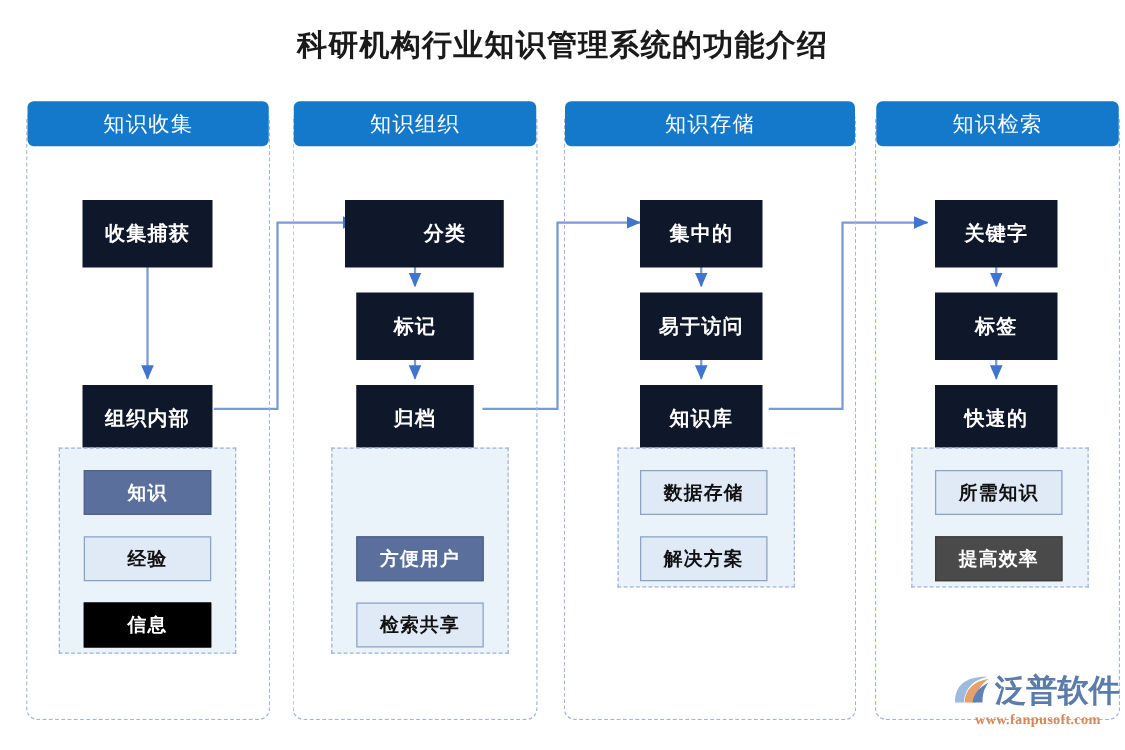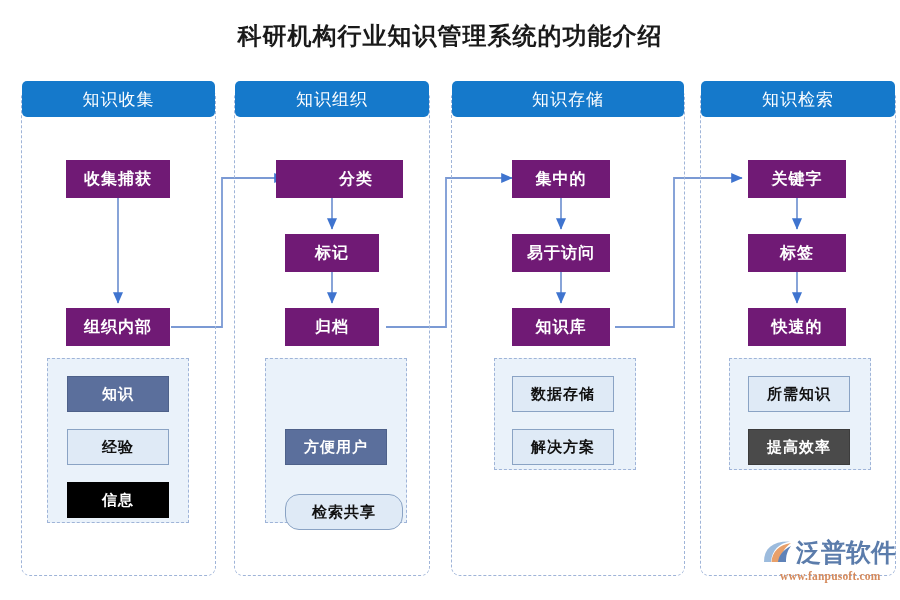--- a/index.html
+++ b/index.html
@@ -74,22 +74,22 @@
     display: flex;
     align-items: center;
     justify-content: center;
     letter-spacing: 1px;
     font-family: "Liberation Serif", "DejaVu Serif", serif;
   }
 
   
   .flow-box {
     position: absolute;
-    height: 38px;
-    background: #701a75;
+    height: 54px;
+    background: #0f172a;
     color: #ffffff;
     font-size: 16px;
     font-weight: bold;
     display: flex;
     align-items: center;
     justify-content: center;
     letter-spacing: 1px;
     font-family: "Liberation Sans", "DejaVu Sans", sans-serif;
   }
 
@@ -230,21 +230,21 @@
   <div class="tag-box tag-black" style="left:67px; top:482px; width:102px;">信息</div>
 
   <div class="column col-1">
     <div class="col-header">知识组织</div>
   </div>
   <div class="flow-box" style="left:276px; top:160px; width:94px;padding-left:33px;">分类</div>
   <div class="flow-box" style="left:285px; top:234px; width:94px;">标记</div>
   <div class="flow-box" style="left:285px; top:308px; width:94px;">归档</div>
   <div class="subpanel" style="left:265px; top:358px; width:142px; height:165px;"></div>
   <div class="tag-box tag-slate" style="left:285px; top:429px; width:102px;">方便用户</div>
-  <div class="tag-box tag-light" style="left:285px; top:494px; width:118px;border-radius:14px;">检索共享</div>
+  <div class="tag-box tag-light" style="left:285px; top:482px; width:102px;">检索共享</div>
 
   <div class="column col-2">
     <div class="col-header">知识存储</div>
   </div>
   <div class="flow-box" style="left:512px; top:160px; width:98px;">集中的</div>
   <div class="flow-box" style="left:512px; top:234px; width:98px;">易于访问</div>
   <div class="flow-box" style="left:512px; top:308px; width:98px;">知识库</div>
 
   <div class="watermark" style="left:551px; top:360px;">
     <svg width="16" height="13" viewBox="0 0 16 13">

